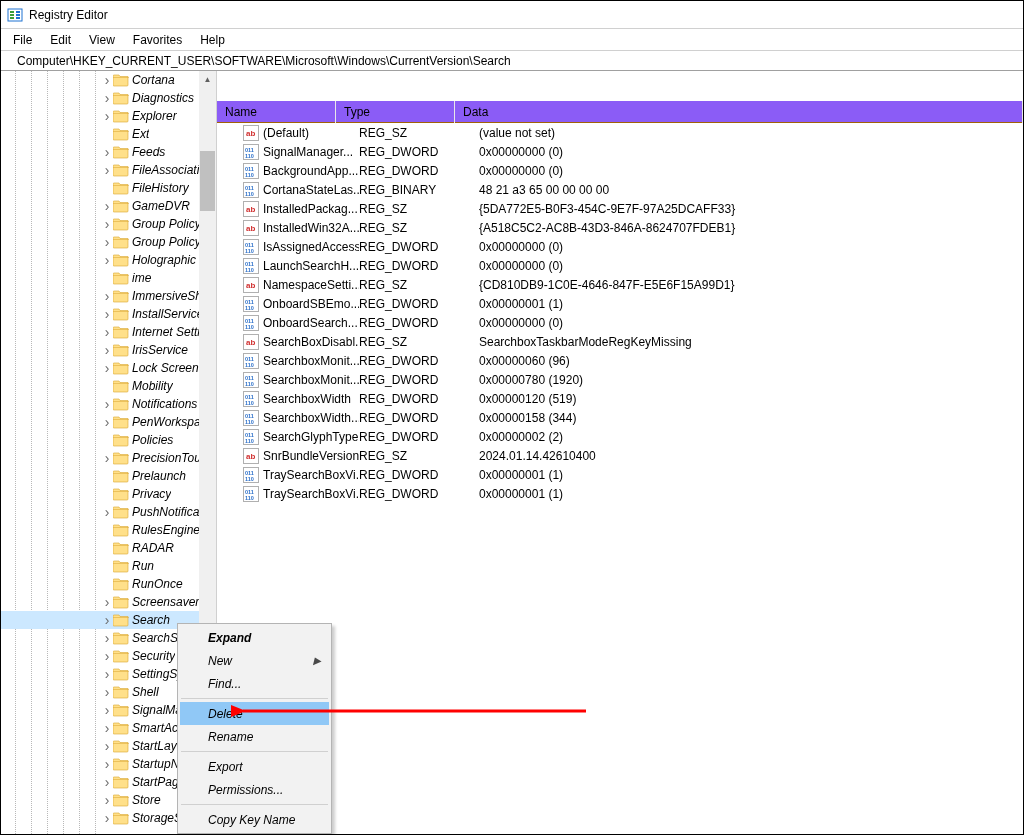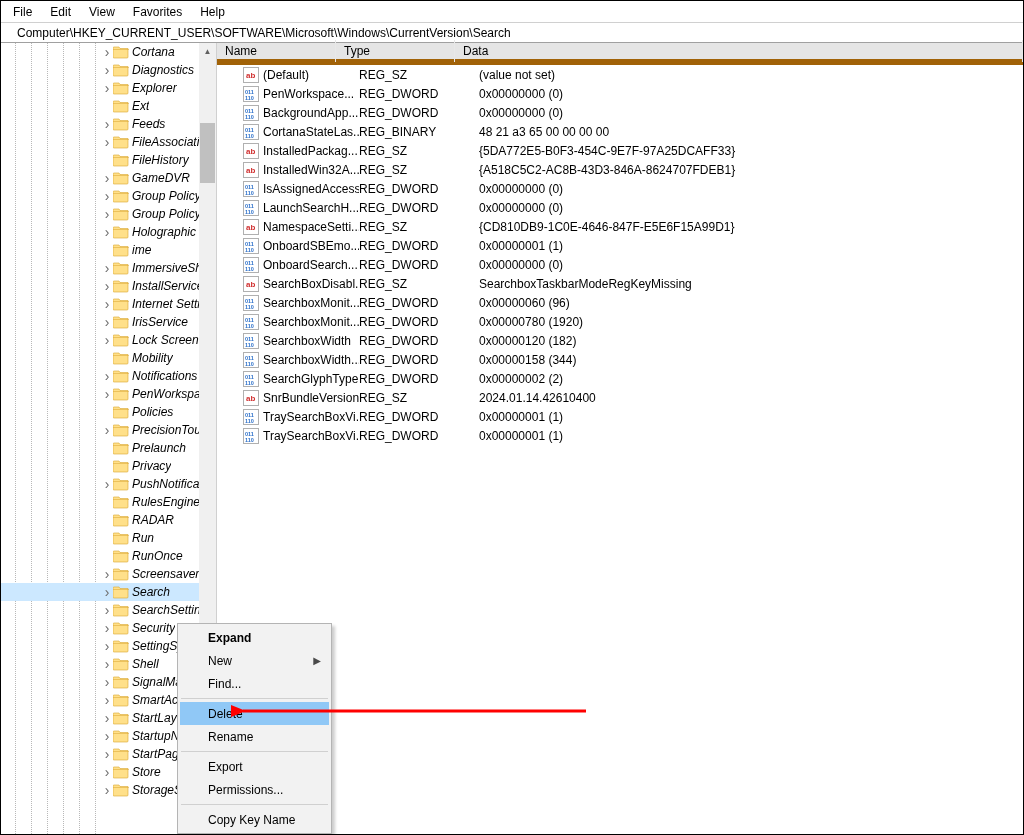--- a/index.html
+++ b/index.html
@@ -18,42 +18,54 @@
   .tree-scroll .thumb { position:absolute; left:1px; right:1px; top:80px; height:60px; background:#c0c0c0; }
   .node { height:18px; display:flex; align-items:center; white-space:nowrap; overflow:hidden; }
   .node .expander { width:12px; height:12px; display:flex; align-items:center; justify-content:center; color:#6b6b6b; font-size:10px; flex-shrink:0; }
   .node .folder { width:16px; height:16px; margin-right:3px; flex-shrink:0; }
   .node .label { overflow:hidden; text-overflow:clip;font-style:italic; }
   .node.selected { background:#cce8ff; }
   .node.selected .label { }
   .guides { position:absolute; top:0; bottom:0; left:0; width:120px; pointer-events:none; }
   .guides .g { position:absolute; top:0; bottom:0; width:0; border-left:1px dotted #b8b8b8; }
   .list { flex:1; display:flex; flex-direction:column; min-width:0; }
-  .cols { height:22px; border-bottom:6px solid #a16207; display:flex; align-items:center; background:#e5e5e5; }
+  .cols { height:22px; border-bottom:1px solid #a16207; display:flex; align-items:center; background:#8b5cf6;margin-top:30px; }
   .cols .col { padding:4px 8px; border-right:1px solid #e8e8e8; font-size:12px; color:#000; cursor:default; }
   .rows { flex:1; overflow:hidden; position:relative; }
   .row { height:19px; display:flex; align-items:center; white-space:nowrap;margin-left:22px; }
   .row .c { display:flex; align-items:center; overflow:hidden; }
   .row .c.n { width:120px; padding-left:4px; }
   .row .c.t { width:120px; }
   .row .c.d { flex:1; }
   .regicon { width:16px; height:16px; margin-right:4px; flex-shrink:0; }
   .ctxmenu { position:absolute; background:#f2f2f2; border:1px solid #b4b4b4; box-shadow:3px 3px 3px rgba(0,0,0,0.2); padding:2px; z-index:100; font-size:12px; }
-  .ctxmenu .mi { height:23px; padding:0 28px 0 28px; display:flex; align-items:center; cursor:default; position:relative; }
+  .ctxmenu .mi { height:23px; padding:0 28px 0 28px; display:flex; align-items:center; cursor:default; position:relative;font-style:italic; }
   .ctxmenu .mi.bold { font-weight:700; }
   .ctxmenu .mi.highlight { background:#90c8f6; }
   .ctxmenu .mi .subarrow { position:absolute; right:8px; font-size:10px; color:#4a4a4a; }
   .ctxmenu .sep { height:1px; background:#d0d0d0; margin:3px 1px; }
   .arrowline { position:absolute; pointer-events:none; z-index:101; }
 </style>
 </head>
 <body>
 
 <div class="window">
 
+  <div class="titlebar">
+    <svg viewBox="0 0 16 16">
+      <rect x="1" y="2" width="14" height="12" fill="#fff" stroke="#1e73d2" stroke-width="1"></rect>
+      <rect x="3" y="4" width="4" height="2" fill="#3b9e3b"></rect>
+      <rect x="3" y="7" width="4" height="2" fill="#3b9e3b"></rect>
+      <rect x="3" y="10" width="4" height="2" fill="#3b9e3b"></rect>
+      <rect x="9" y="4" width="4" height="2" fill="#1e73d2"></rect>
+      <rect x="9" y="7" width="4" height="2" fill="#1e73d2"></rect>
+      <rect x="9" y="10" width="4" height="2" fill="#1e73d2"></rect>
+    </svg>
+    <span>Registry Editor</span>
+  </div>
 
   <div class="menubar">
     <span>File</span>
     <span>Edit</span>
     <span>View</span>
     <span>Favorites</span>
     <span>Help</span>
   </div>
 
   <div class="addressbar">
@@ -434,21 +446,21 @@
             <div class="c t">REG_SZ</div>
             <div class="c d">(value not set)</div>
           </div>
           <div class="row">
             <div class="c n">
               <svg class="regicon" viewBox="0 0 16 16">
                 <rect x="0.5" y="0.5" width="15" height="15" fill="#fff" stroke="#b0b0b0"></rect>
                 <text x="2" y="8" font-size="5.5" font-weight="700" fill="#2b6fc9">011</text>
                 <text x="2" y="14" font-size="5.5" font-weight="700" fill="#2b6fc9">110</text>
               </svg>
-              <span>PenWorkspace...</span>
+              <span>SignalManager...</span>
             </div>
             <div class="c t">REG_DWORD</div>
             <div class="c d">0x00000000 (0)</div>
           </div>
           <div class="row">
             <div class="c n">
               <svg class="regicon" viewBox="0 0 16 16">
                 <rect x="0.5" y="0.5" width="15" height="15" fill="#fff" stroke="#b0b0b0"></rect>
                 <text x="2" y="8" font-size="5.5" font-weight="700" fill="#2b6fc9">011</text>
                 <text x="2" y="14" font-size="5.5" font-weight="700" fill="#2b6fc9">110</text>
@@ -589,21 +601,21 @@
           <div class="row">
             <div class="c n">
               <svg class="regicon" viewBox="0 0 16 16">
                 <rect x="0.5" y="0.5" width="15" height="15" fill="#fff" stroke="#b0b0b0"></rect>
                 <text x="2" y="8" font-size="5.5" font-weight="700" fill="#2b6fc9">011</text>
                 <text x="2" y="14" font-size="5.5" font-weight="700" fill="#2b6fc9">110</text>
               </svg>
               <span>SearchboxWidth</span>
             </div>
             <div class="c t">REG_DWORD</div>
-            <div class="c d">0x00000120 (182)</div>
+            <div class="c d">0x00000120 (519)</div>
           </div>
           <div class="row">
             <div class="c n">
               <svg class="regicon" viewBox="0 0 16 16">
                 <rect x="0.5" y="0.5" width="15" height="15" fill="#fff" stroke="#b0b0b0"></rect>
                 <text x="2" y="8" font-size="5.5" font-weight="700" fill="#2b6fc9">011</text>
                 <text x="2" y="14" font-size="5.5" font-weight="700" fill="#2b6fc9">110</text>
               </svg>
               <span>SearchboxWidth...</span>
             </div>

